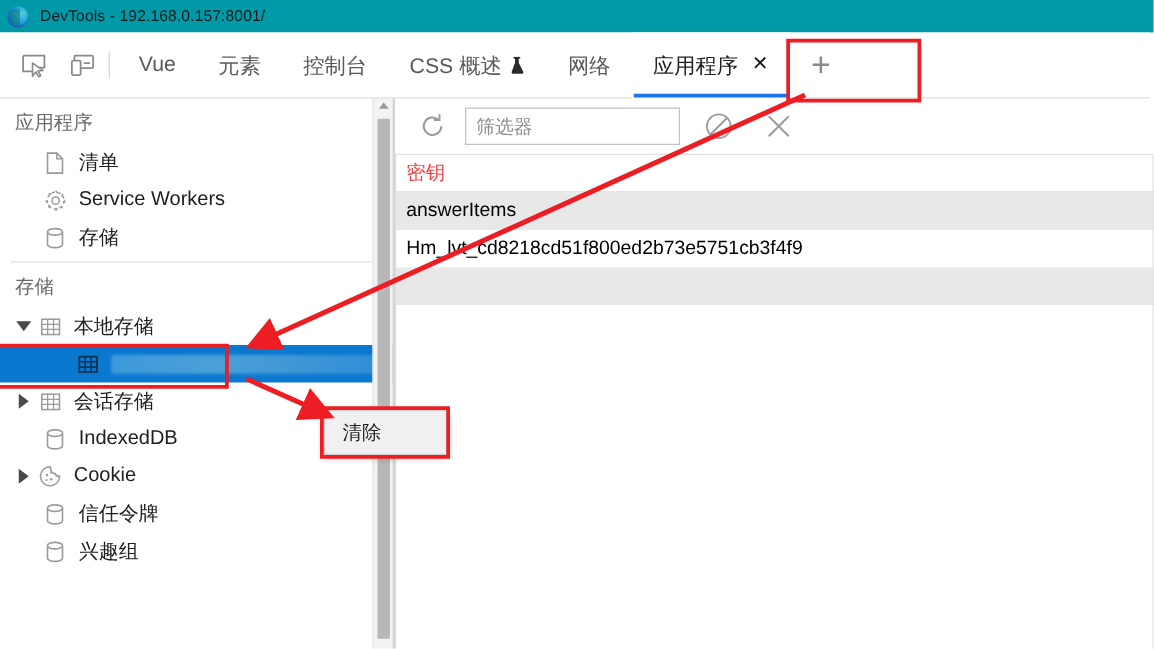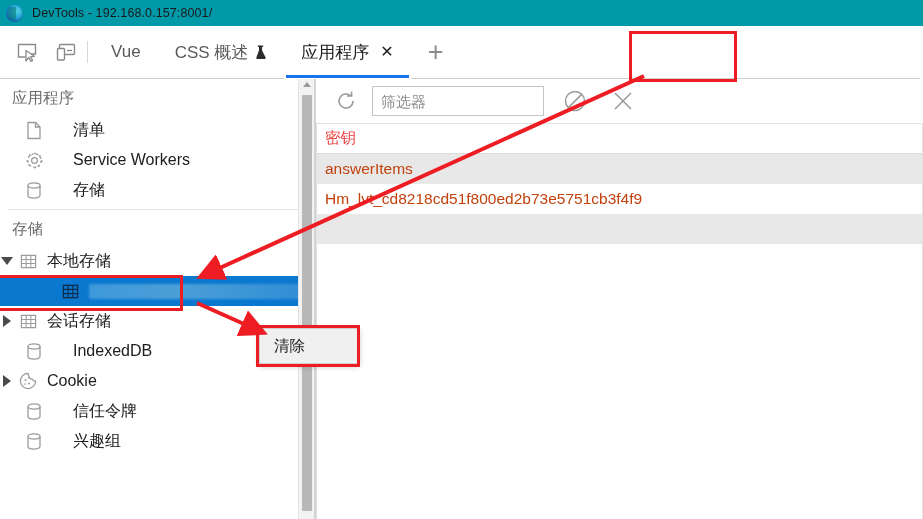--- a/index.html
+++ b/index.html
@@ -148,27 +148,27 @@
     color: #6b6b6b;
     padding: 9px 0 6px 12px;
   }
   .divider {
     height: 1px; background: #e2e2e2;
     margin: 4px 8px 0 8px;
   }
   .tree-row {
     display: flex; align-items: center;
     height: 30px;
-    padding-left: 0;
+    padding-left: 12px;
     font-size: 16px;
     color: #202020;
     cursor: pointer;
     white-space: nowrap;
   }
-  .tree-row.indent1 { padding-left: 24px; gap: 20px; }
+  .tree-row.indent1 { padding-left: 34px; }
   .tree-row .twisty {
     width: 14px; flex: 0 0 14px;
     display: flex; align-items: center; justify-content: center;
     margin-right: 4px;
   }
   .tri-down {
     width: 0; height: 0;
     border-left: 6px solid transparent;
     border-right: 6px solid transparent;
     border-top: 8px solid #4a4a4a;
@@ -242,21 +242,21 @@
   }
   .grid-head .cell {
     font-size: 15.5px;
     color: #ef4444;
     padding-left: 9px;
   }
   .grid-row {
     height: 30px;
     display: flex; align-items: center;
     font-size: 15.5px;
-    color: #c2410c;
+    color: #000000;
     padding-left: 9px;
     border-bottom: 1px solid transparent;
     white-space: nowrap;
     cursor: pointer;
   }
   .grid-row.odd { background: #e8e8e8; }
   .grid-row.even { background: #ffffff; }
   .grid-filler { background: #e8e8e8; height: 30px; }
   .main-left-edge {
     position: absolute; left: 0; top: 45px;
@@ -331,27 +331,36 @@
         <line x1="12" y1="9.5" x2="17" y2="9.5" stroke="#8a8a8a" stroke-width="1.4"></line>
       </svg>
     </div>
 
     <div class="tool-sep"></div>
 
     <div class="tab">
       <span>Vue</span>
     </div>
     <div class="tab">
+      <span>元素</span>
+    </div>
+    <div class="tab">
+      <span>控制台</span>
+    </div>
+    <div class="tab">
       <span>CSS 概述</span>
       <span class="flask">
         <svg width="13" height="15" viewBox="0 0 13 15">
           <path d="M5 1 h3 v4.2 l3.6 7.2 a1 1 0 0 1-.9 1.5 H3.3 a1 1 0 0 1-.9-1.5 L5 5.2 Z" fill="#2b2b2b"></path>
           <rect x="3.8" y="0.5" width="5.4" height="1.4" fill="#2b2b2b"></rect>
         </svg>
       </span>
+    </div>
+    <div class="tab">
+      <span>网络</span>
     </div>
     <div class="tab active">
       <span>应用程序</span>
       <span class="tab-close">✕</span>
       <span class="underline"></span>
     </div>
     <div class="plus">+</div>
   </div>
 
   <div class="body">

